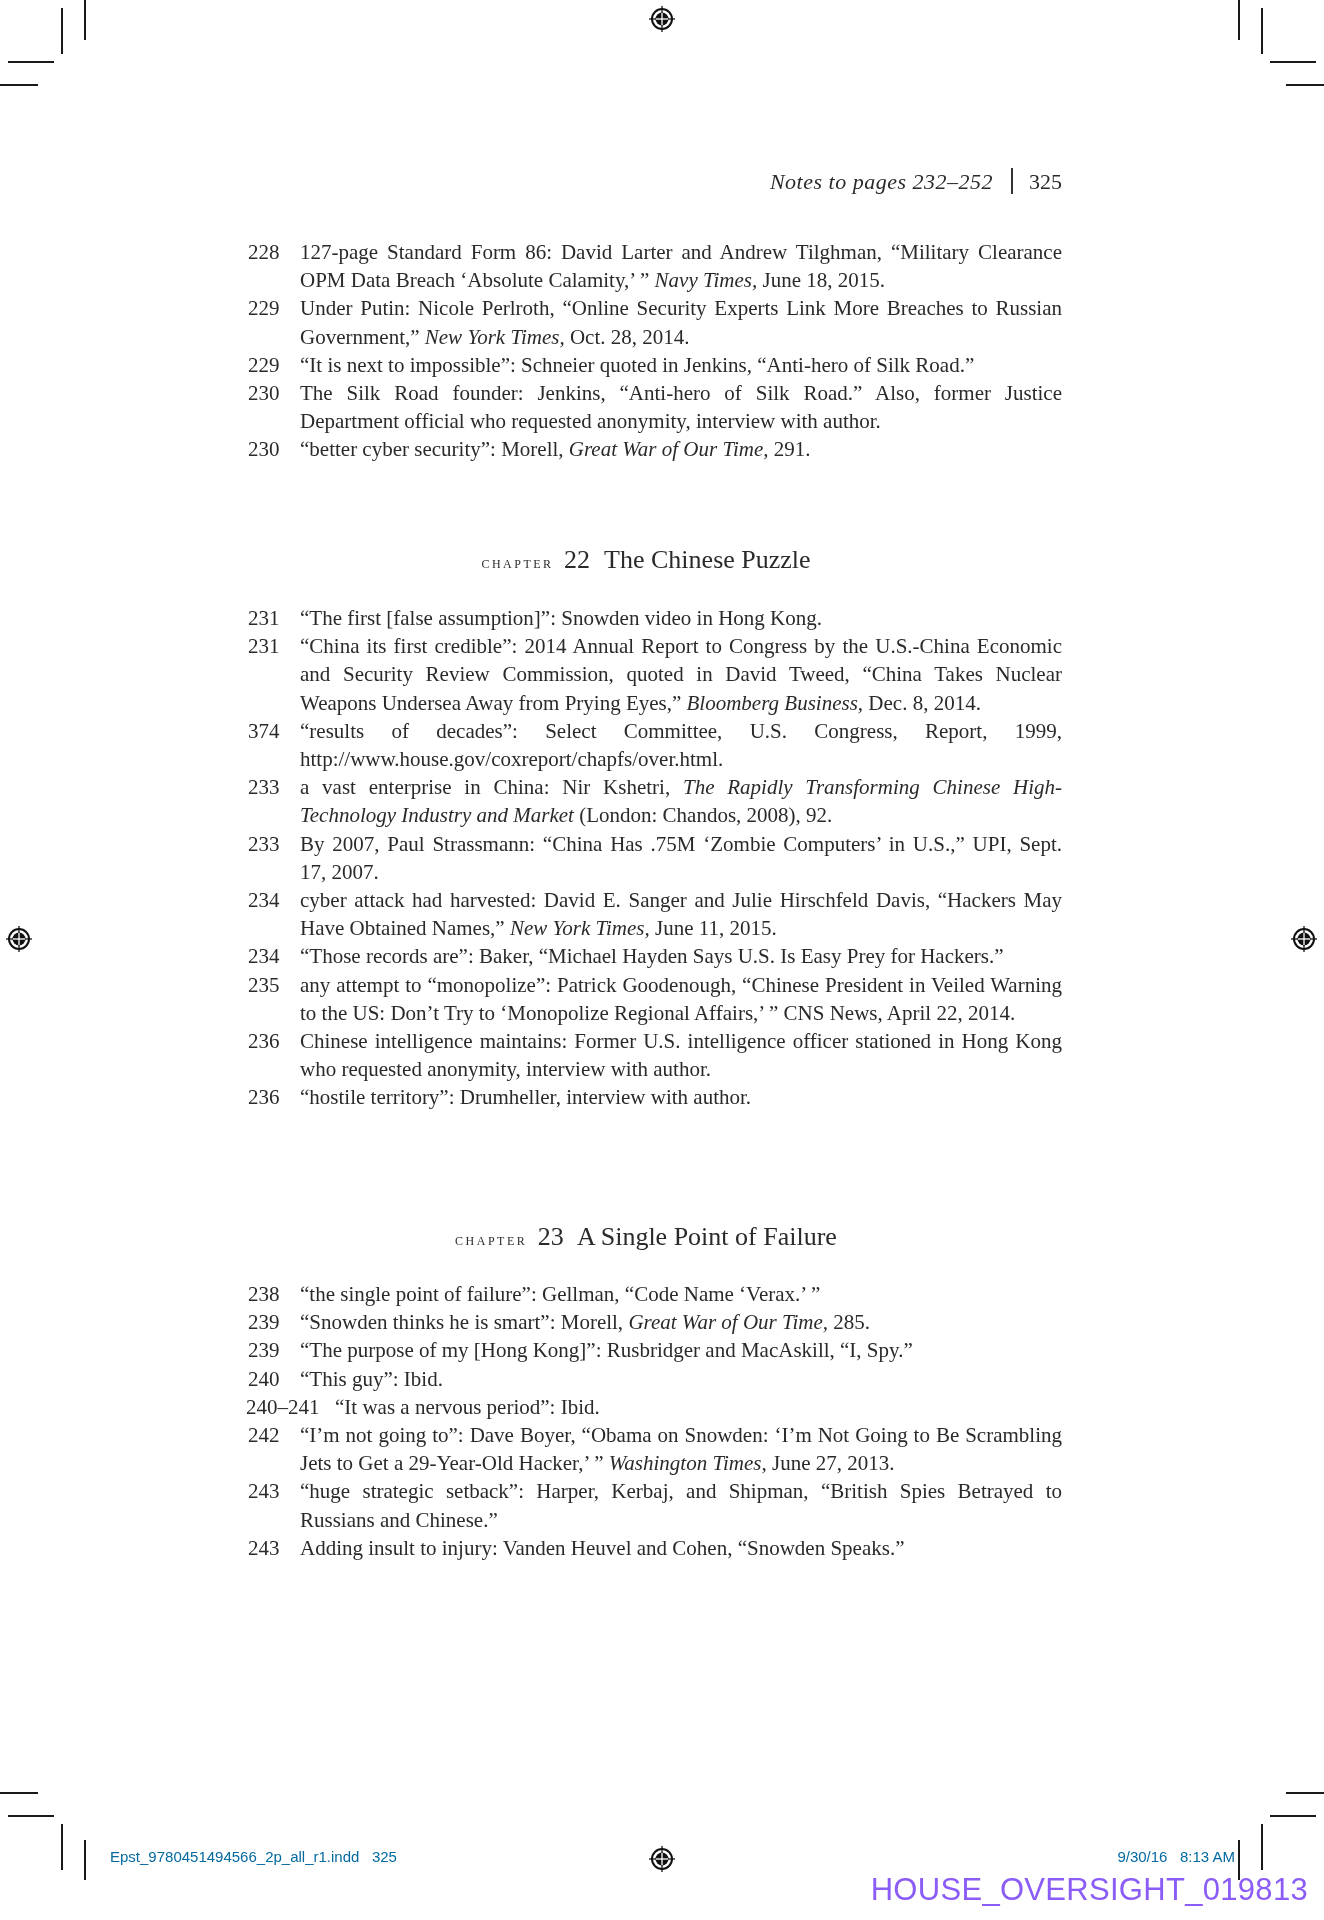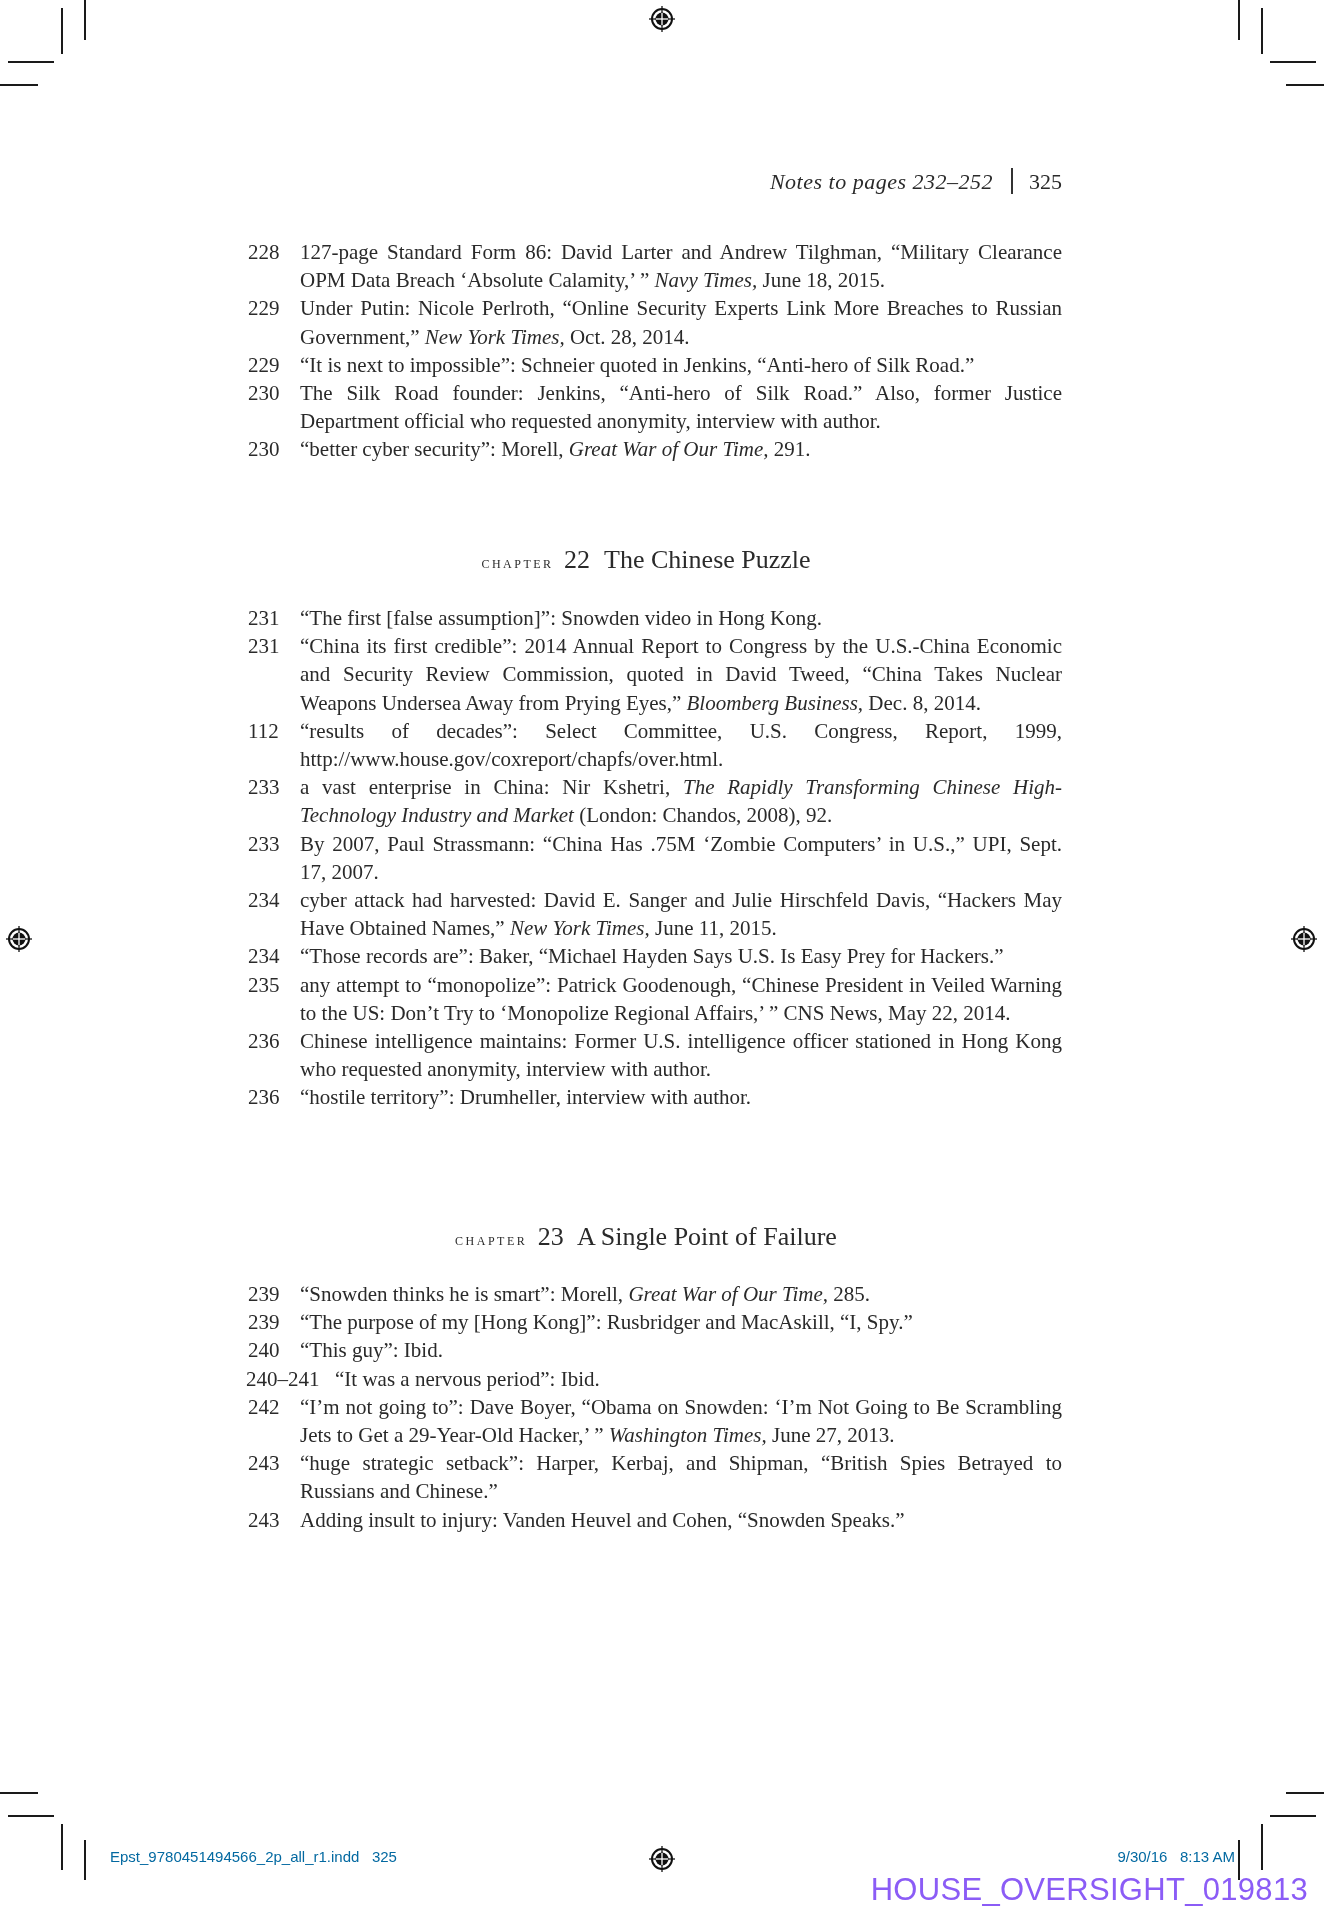--- a/index.html
+++ b/index.html
@@ -95,36 +95,37 @@
   </div>
 
 <div class="chapter" style="top:545px;">
   <span class="label">CHAPTER</span>
   <span class="cnum">22</span>
   <span>The Chinese Puzzle</span>
 </div>
 <div class="notes" style="top:604px;">
     <div class="note"><span class="num">231</span><span class="txt">“The first [false assumption]”: Snowden video in Hong Kong.</span></div>
     <div class="note"><span class="num">231</span><span class="txt">“China its first credible”: 2014 Annual Report to Congress by the U.S.-China Economic and Security Review Commission, quoted in David Tweed, “China Takes Nuclear Weapons Undersea Away from Prying Eyes,” <i>Bloomberg Business,</i> Dec. 8, 2014.</span></div>
-    <div class="note"><span class="num">112</span><span class="txt">“results of decades”: Select Committee, U.S. Congress, Report, 1999, http://www.house.gov/coxreport/chapfs/over.html.</span></div>
+    <div class="note"><span class="num">374</span><span class="txt">“results of decades”: Select Committee, U.S. Congress, Report, 1999, http://www.house.gov/coxreport/chapfs/over.html.</span></div>
     <div class="note"><span class="num">233</span><span class="txt">a vast enterprise in China: Nir Kshetri, <i>The Rapidly Transforming Chinese High-Technology Industry and Market</i> (London: Chandos, 2008), 92.</span></div>
     <div class="note"><span class="num">233</span><span class="txt">By 2007, Paul Strassmann: “China Has .75M ‘Zombie Computers’ in U.S.,” UPI, Sept. 17, 2007.</span></div>
     <div class="note"><span class="num">234</span><span class="txt">cyber attack had harvested: David E. Sanger and Julie Hirschfeld Davis, “Hackers May Have Obtained Names,” <i>New York Times,</i> June 11, 2015.</span></div>
     <div class="note"><span class="num">234</span><span class="txt">“Those records are”: Baker, “Michael Hayden Says U.S. Is Easy Prey for Hackers.”</span></div>
-    <div class="note"><span class="num">235</span><span class="txt">any attempt to “monopolize”: Patrick Goodenough, “Chinese President in Veiled Warning to the US: Don’t Try to ‘Monopolize Regional Affairs,’ ” CNS News, May 22, 2014.</span></div>
+    <div class="note"><span class="num">235</span><span class="txt">any attempt to “monopolize”: Patrick Goodenough, “Chinese President in Veiled Warning to the US: Don’t Try to ‘Monopolize Regional Affairs,’ ” CNS News, April 22, 2014.</span></div>
     <div class="note"><span class="num">236</span><span class="txt">Chinese intelligence maintains: Former U.S. intelligence officer stationed in Hong Kong who requested anonymity, interview with author.</span></div>
     <div class="note"><span class="num">236</span><span class="txt">“hostile territory”: Drumheller, interview with author.</span></div>
   </div>
 
 <div class="chapter" style="top:1222px;">
   <span class="label">CHAPTER</span>
   <span class="cnum">23</span>
   <span>A Single Point of Failure</span>
 </div>
 <div class="notes" style="top:1280px;">
+    <div class="note"><span class="num">238</span><span class="txt">“the single point of failure”: Gellman, “Code Name ‘Verax.’ ”</span></div>
     <div class="note"><span class="num">239</span><span class="txt">“Snowden thinks he is smart”: Morell, <i>Great War of Our Time,</i> 285.</span></div>
     <div class="note"><span class="num">239</span><span class="txt">“The purpose of my [Hong Kong]”: Rusbridger and MacAskill, “I, Spy.”</span></div>
     <div class="note"><span class="num">240</span><span class="txt">“This guy”: Ibid.</span></div>
     <div class="note range">
       <span class="num">240–241</span>
       <span class="txt">“It was a nervous period”: Ibid.</span>
     </div>
     <div class="note"><span class="num">242</span><span class="txt">“I’m not going to”: Dave Boyer, “Obama on Snowden: ‘I’m Not Going to Be Scrambling Jets to Get a 29-Year-Old Hacker,’ ” <i>Washington Times,</i> June 27, 2013.</span></div>
     <div class="note"><span class="num">243</span><span class="txt">“huge strategic setback”: Harper, Kerbaj, and Shipman, “British Spies Betrayed to Russians and Chinese.”</span></div>
     <div class="note"><span class="num">243</span><span class="txt">Adding insult to injury: Vanden Heuvel and Cohen, “Snowden Speaks.”</span></div>

